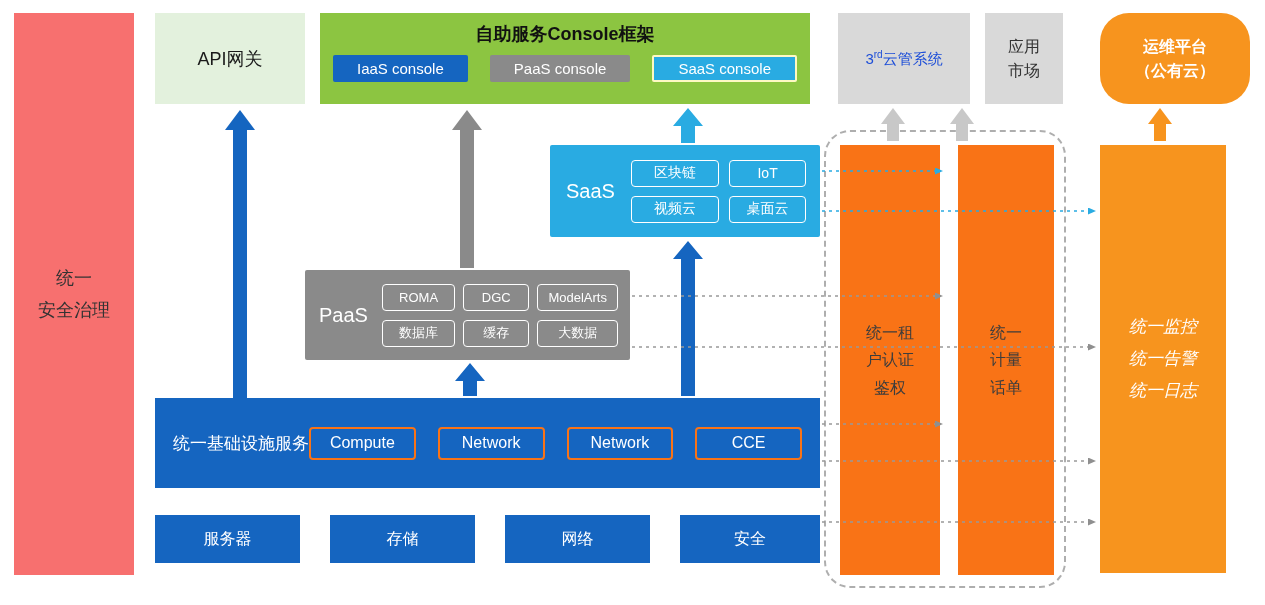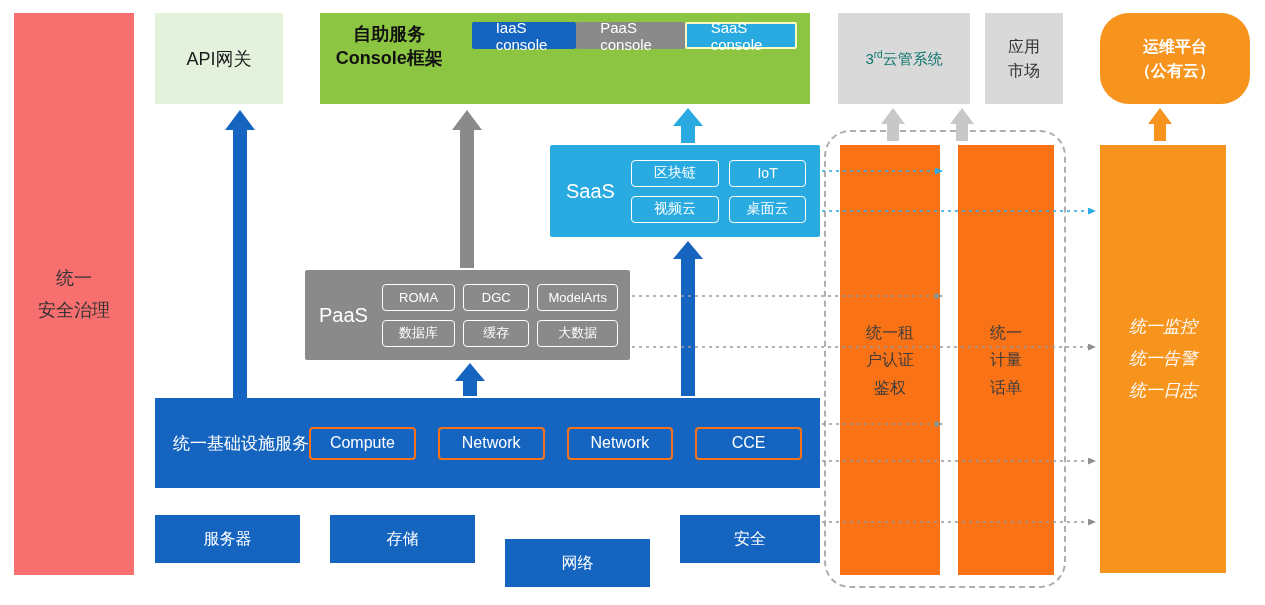--- a/index.html
+++ b/index.html
@@ -6,30 +6,30 @@
   html,body { background:#ffffff; font-family:"Liberation Sans", sans-serif; }
   .canvas { position:relative; width:1265px; height:605px; background:#ffffff; overflow:hidden; }
   .abs { position:absolute; }
   .center { display:flex; align-items:center; justify-content:center; text-align:center; }
   .pre { white-space:pre-line; }
 
   
   .security-bar { left:14px; top:13px; width:120px; height:562px; background:#f7706f; color:#333333; font-size:18px; line-height:1.8; }
 
   
-  .api-gateway { left:155px; top:13px; width:128px; height:91px; background:#e3f1dd; color:#1a1a1a; font-size:18px; }
-  .console-frame { left:320px; top:13px; width:490px; height:91px; background:#8cc541; display:flex; flex-direction:row; }
+  .api-gateway { left:155px; top:13px; width:150px; height:91px; background:#e3f1dd; color:#1a1a1a; font-size:18px; }
+  .console-frame { left:320px; top:13px; width:490px; height:91px; background:#8cc541; display:flex; flex-direction:column; }
   .console-title { margin-top:9px; text-align:center; font-size:18px; font-weight:600; color:#111111; }
   .console-row { display:flex; justify-content:space-between; padding:9px 13px 0; }
   .console-chip { height:27px; padding:0 24px; display:flex; align-items:center; justify-content:center; color:#ffffff; font-size:15px; border-radius:2px; }
   .chip-iaas { background:#1565c0; }
   .chip-paas { background:#8a8a8a; }
   .chip-saas { background:#29abe2; border:2px solid #fef9c3; }
 
-  .third-party { left:838px; top:13px; width:132px; height:91px; background:#d9d9d9; color:#0f766e; font-size:15px; }
+  .third-party { left:838px; top:13px; width:132px; height:91px; background:#d9d9d9; color:#1d4ed8; font-size:15px; }
   .third-party sup { font-size:10px; }
   .app-market { left:985px; top:13px; width:78px; height:91px; background:#d9d9d9; color:#333333; font-size:16px; line-height:1.5; }
   .om-platform { left:1100px; top:13px; width:150px; height:91px; background:#f7941e; color:#ffffff; font-size:16px; font-weight:600; line-height:1.5;border-radius:29px; }
 
   
   .saas-box { left:550px; top:145px; width:270px; height:92px; background:#29abe2; display:flex; align-items:center; padding:0 14px 0 16px; gap:16px; border-radius:2px; }
   .layer-label { color:#ffffff; font-size:20px; }
   .saas-grid { flex:1; display:grid; grid-template-columns:1.15fr 1fr; gap:9px 10px; }
   .sub-chip { height:27px; border:1.5px solid #ffffff; border-radius:4px; color:#ffffff; font-size:14px; display:flex; align-items:center; justify-content:center; white-space:nowrap; }
 
@@ -41,21 +41,21 @@
   
   .iaas-box { left:155px; top:398px; width:665px; height:90px; background:#1565c0; display:flex; align-items:center; padding:0 18px; }
   .iaas-label { color:#ffffff; font-size:17px; white-space:nowrap; }
   .iaas-row { flex:1; display:flex; gap:22px; }
   .iaas-chip { flex:1; height:33px; border:2px solid #f97316; border-radius:4px; color:#ffffff; font-size:16px; display:flex; align-items:center; justify-content:center; }
 
   
   .hw { top:515px; height:48px; background:#1565c0; color:#ffffff; font-size:16px; }
   .hw1 { left:155px; width:145px; }
   .hw2 { left:330px; width:145px; }
-  .hw3 { left:505px; width:145px;margin-top:24px; }
+  .hw3 { left:505px; width:145px; }
   .hw4 { left:680px; width:140px; }
 
   
   .dashed-container { left:824px; top:130px; width:242px; height:458px; border:2px dashed #aeaeae; border-radius:26px; }
   .vbar { background:#f97316; color:#3d3d3d; font-size:16px; line-height:1.7; }
   .auth-bar { left:840px; top:145px; width:100px; height:430px; }
   .metering-bar { left:958px; top:145px; width:96px; height:430px; }
   .monitor-bar { left:1100px; top:145px; width:126px; height:428px; background:#f7941e; color:#ffffff; font-size:17px; line-height:1.9;font-style:italic; }
 
   .arrows { position:absolute; left:0; top:0; width:1265px; height:605px; z-index:10; pointer-events:none; }

